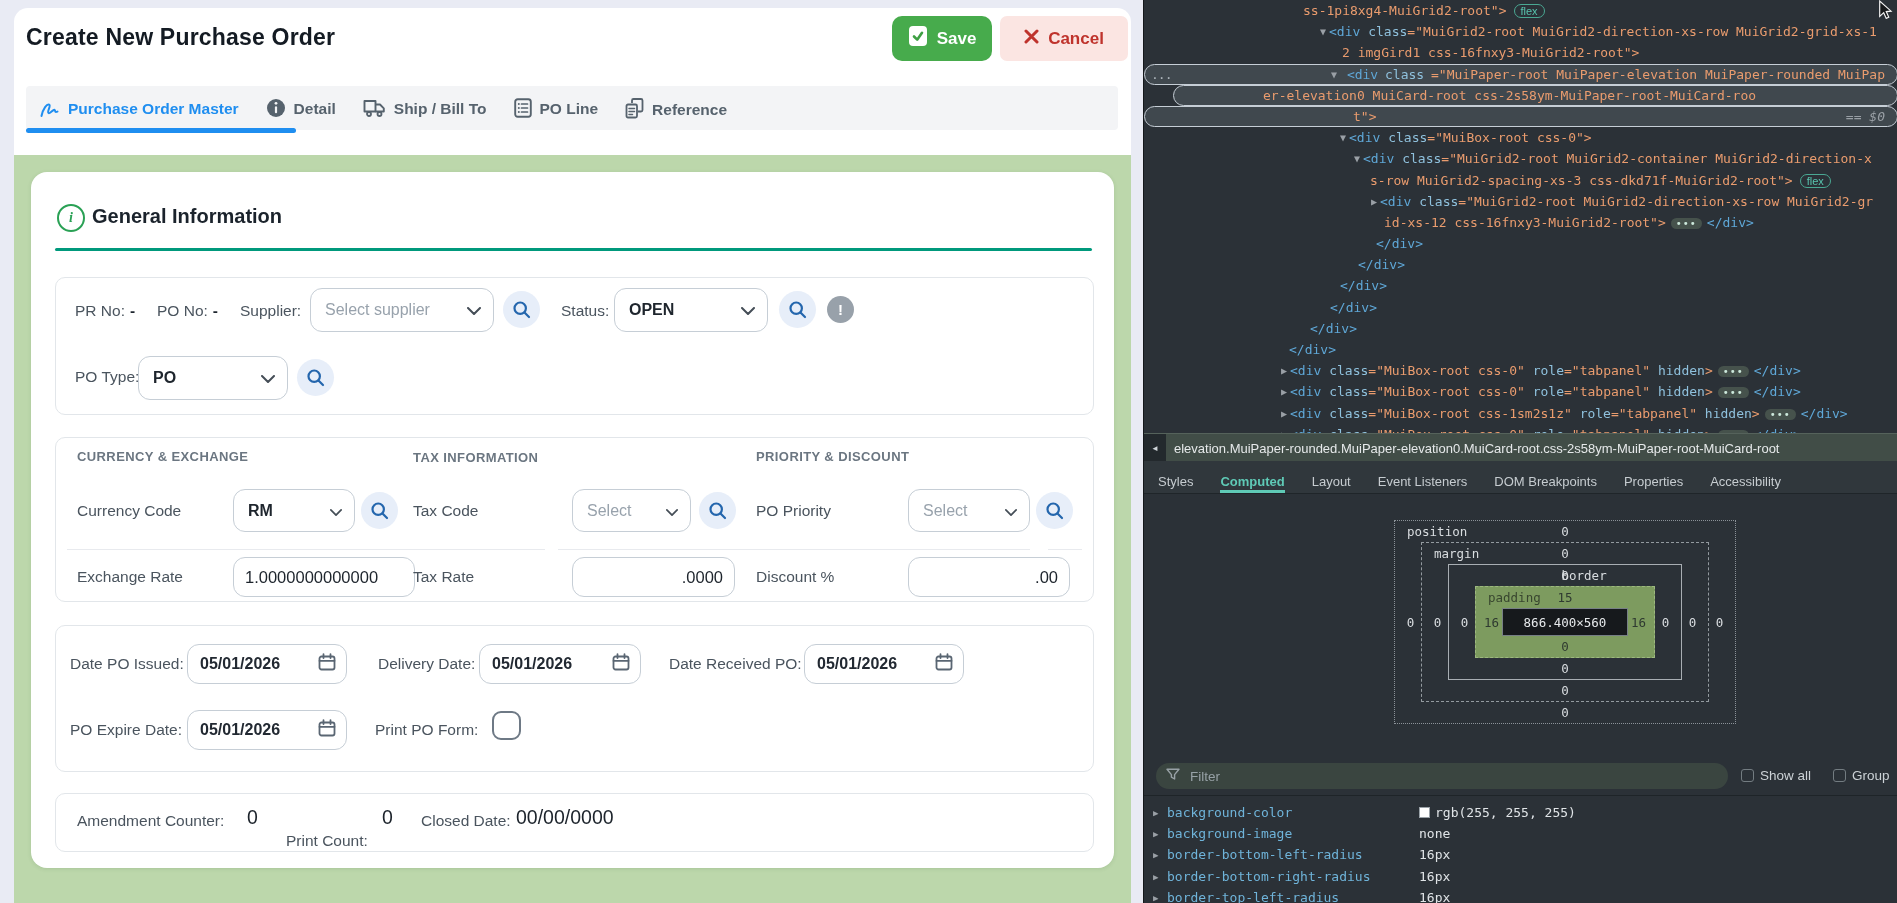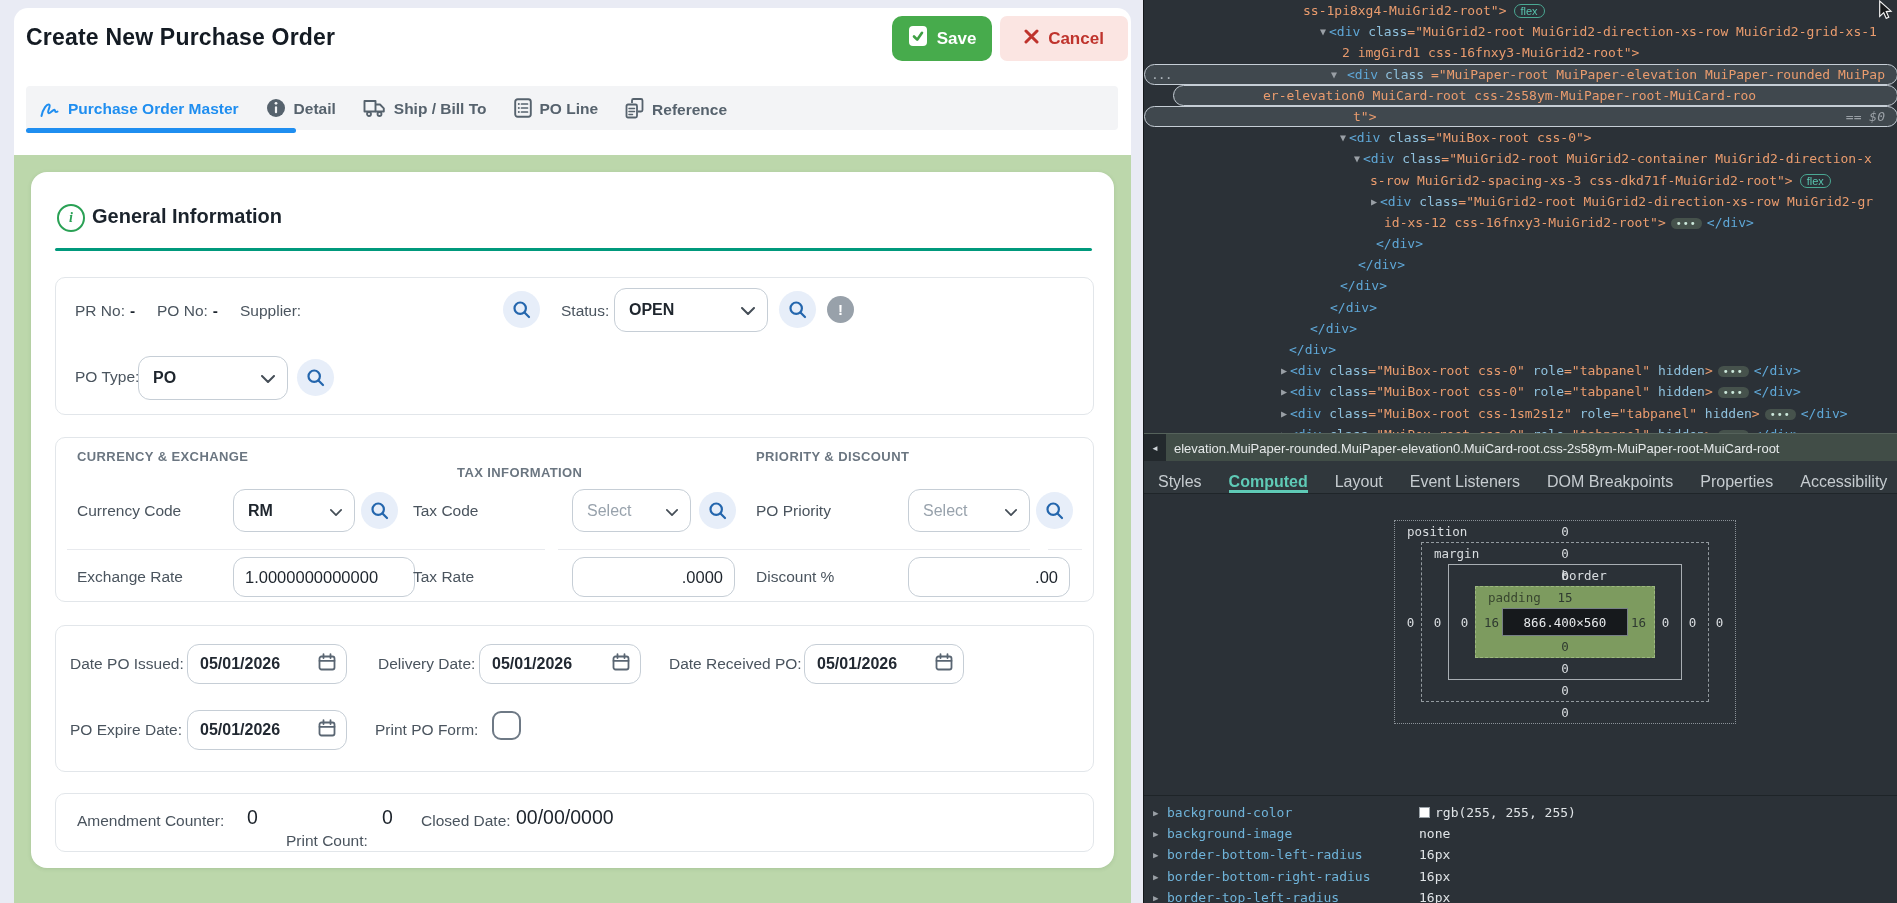--- a/index.html
+++ b/index.html
@@ -50,21 +50,21 @@
   .tg{color:#5fa8d8;}
   .at{color:#8fc1dd;}
   .vl{color:#ea9c6e;}
   .eq{color:#9aa0a6;font-style:italic;}
   .bd{color:#58c4ae;border:1px solid #4aa893;border-radius:9px;padding:0 6px;margin-left:7px;font-size:11px;font-family:"Liberation Sans",sans-serif;}
   .el{background:#46524c;color:#cde9dc;border-radius:8px;padding:0 5px;margin:0 5px;font-size:10px;letter-spacing:1px;}
   .dt-crumbbar{position:absolute;left:0;top:433px;width:754px;height:28px;background:#414d47;border-top:1px solid #55625b;display:flex;align-items:center;overflow:hidden;}
   .crumb-arrow{width:22px;height:28px;background:#23292d;color:#cfd5d9;font-size:8px;display:flex;align-items:center;justify-content:center;cursor:pointer;flex:none;}
   .crumb-txt{margin-left:8px;font-size:13px;color:#e6e9ea;white-space:nowrap;}
   .dt-tabs{position:absolute;left:0;top:461px;width:754px;height:33px;background:#30373c;border-bottom:1px solid #1f2529;display:flex;align-items:stretch;padding-left:14px;gap:27px;box-sizing:border-box;}
-  .dtab{display:flex;align-items:center;font-size:16px;color:#c6ccd0;cursor:pointer;border-bottom:3px solid transparent;padding-top:12px;box-sizing:border-box;white-space:nowrap;}
+  .dtab{display:flex;align-items:center;font-size:13px;color:#c6ccd0;cursor:pointer;border-bottom:3px solid transparent;padding-top:12px;box-sizing:border-box;white-space:nowrap;}
   .dtab.active{color:#5fcab6;border-bottom-color:#5fcab6;font-weight:700;}
   .dt-computed{position:absolute;left:0;top:494px;width:896px;height:409px;background:#2b3137;}
   
   .bm-wrap{position:absolute;left:250px;top:26px;font-family:"DejaVu Sans Mono",monospace;font-size:12.5px;color:#d9dde0;}
   .bm-box{display:flex;flex-direction:column;padding:0 5px;box-sizing:border-box;}
   .bm-top{position:relative;height:21px;display:flex;align-items:center;justify-content:center;}
   .bm-top .bm-label{position:absolute;left:7px;}
   .bm-bot{height:21px;display:flex;align-items:center;justify-content:center;}
   .bm-mid{display:flex;align-items:center;justify-content:center;}
   .bm-num{min-width:17px;text-align:center;padding:0 2px;}
@@ -178,20 +178,26 @@
     <div class="inner-card"></div>
 
     <div class="ginfo-icon">i</div>
     <div class="ginfo-title">General Information</div>
     <div class="gdivider"></div>
 
     <div class="sec" style="left:55px;top:277px;width:1037px;height:136px;"></div>
     <div class="lbl" style="left:75px;top:302px;"><span>PR No:</span><b>-</b></div>
     <div class="lbl" style="left:157px;top:302px;"><span>PO No:</span><b>-</b></div>
     <div class="lbl" style="left:240px;top:302px;">Supplier:</div>
+    <div class="sel" style="left:310px;top:288px;width:184px;height:44px;">
+      <span class="ph">Select supplier</span>
+      <span><svg width="14" height="8" viewBox="0 0 14 8">
+            <path d="M1 1 L7 7 L13 1" stroke="#454e57" stroke-width="2" fill="none" stroke-linecap="round" stroke-linejoin="round"></path>
+          </svg></span>
+    </div>
     <div class="search-btn" style="left:503px;top:291px;">
         <svg width="20" height="20" viewBox="0 0 20 20">
           <circle cx="8.2" cy="8.2" r="5.7" stroke="#2466ad" stroke-width="2.2" fill="none"></circle>
           <path d="M12.5 12.5 L17 17" stroke="#2466ad" stroke-width="2.2" stroke-linecap="round"></path>
         </svg>
       </div>
     <div class="lbl" style="left:561px;top:302px;">Status:</div>
     <div class="sel" style="left:614px;top:288px;width:154px;height:44px;">
       <span class="sv">OPEN</span>
       <span><svg width="14" height="8" viewBox="0 0 14 8">
@@ -214,21 +220,21 @@
     </div>
     <div class="search-btn" style="left:297px;top:359px;">
         <svg width="20" height="20" viewBox="0 0 20 20">
           <circle cx="8.2" cy="8.2" r="5.7" stroke="#2466ad" stroke-width="2.2" fill="none"></circle>
           <path d="M12.5 12.5 L17 17" stroke="#2466ad" stroke-width="2.2" stroke-linecap="round"></path>
         </svg>
       </div>
 
     <div class="sec" style="left:55px;top:437px;width:1037px;height:163px;"></div>
     <div class="colhead" style="left:77px;top:449px;">CURRENCY &amp; EXCHANGE</div>
-    <div class="colhead" style="left:413px;top:465px;margin-left:44px;">TAX INFORMATION</div>
+    <div class="colhead" style="left:413px;top:450px;">TAX INFORMATION</div>
     <div class="colhead" style="left:756px;top:449px;">PRIORITY &amp; DISCOUNT</div>
 
     <div class="lbl" style="left:77px;top:502px;">Currency Code</div>
     <div class="sel" style="left:233px;top:489px;width:122px;height:43px;">
       <span class="sv">RM</span>
       <span><svg width="12" height="7" viewBox="0 0 14 8">
             <path d="M1 1 L7 7 L13 1" stroke="#454e57" stroke-width="2" fill="none" stroke-linecap="round" stroke-linejoin="round"></path>
           </svg></span>
     </div>
     <div class="search-btn" style="left:361px;top:492px;">
@@ -429,20 +435,36 @@
                 </div>
               </div>
               <span class="bm-num">0</span>
             </div>
             <div class="bm-bot">
               <span class="bm-num">0</span>
             </div>
           </div>
         </div>
 
+      <div class="dt-filterrow">
+        <div class="filter-pill">
+          <span><svg width="14" height="13" viewBox="0 0 14 13">
+                <path d="M1 1.2 H13 L8.6 6.6 V11 L5.4 9.2 V6.6 Z" stroke="#98a1a6" stroke-width="1.4" fill="none" stroke-linejoin="round"></path>
+              </svg></span>
+          <input placeholder="Filter" style="">
+        </div>
+        <div style="position:absolute;left:597px;top:10px;display:flex;align-items:center;">
+          <span class="dt-check"></span>
+          <span class="dt-chklbl">Show all</span>
+        </div>
+        <div style="position:absolute;left:689px;top:10px;display:flex;align-items:center;">
+          <span class="dt-check"></span>
+          <span class="dt-chklbl">Group</span>
+        </div>
+      </div>
       <div class="dt-sep"></div>
 
       <div class="props" id="dt-props">
           <div class="prow">
             <span class="parr">▶</span>
             <span class="pname">background-color</span>
             <span class="pval">
               <span class="swatch" style="background: rgb(255, 255, 255);"></span>
               <span>rgb(255, 255, 255)</span>
             </span>

